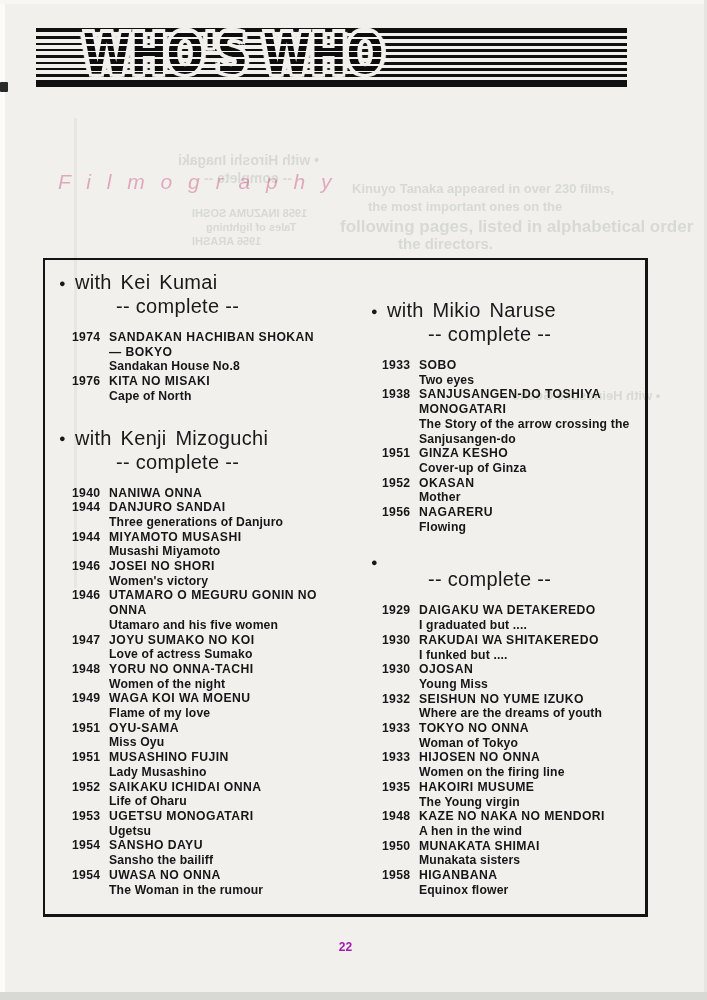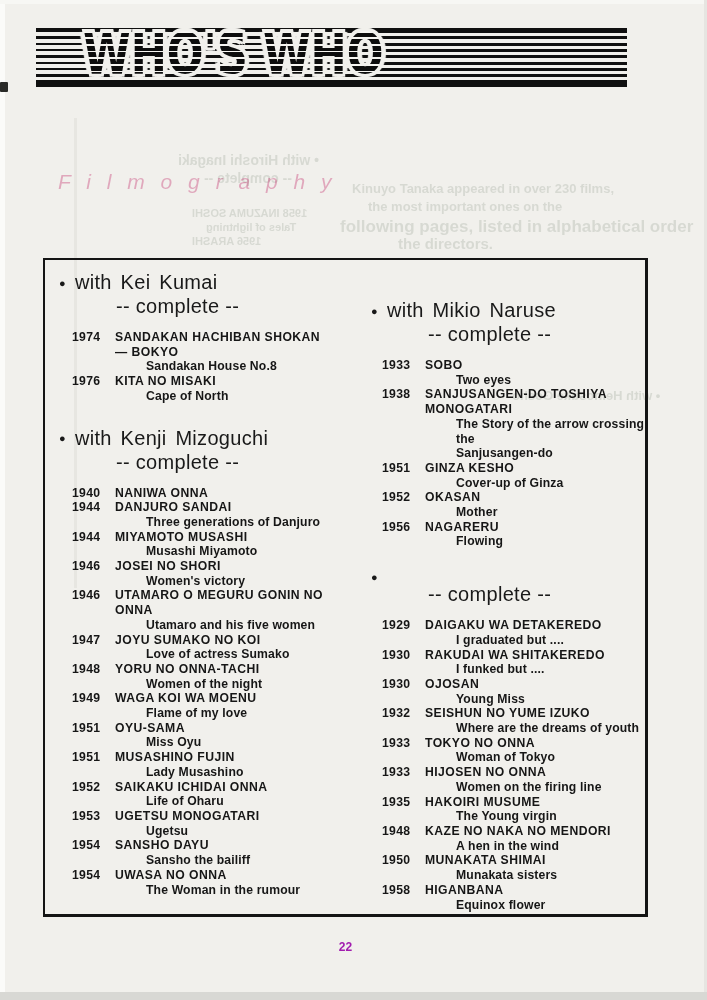--- a/index.html
+++ b/index.html
@@ -66,25 +66,25 @@
   .col-left{width:311px;padding:10px 0 0 14px;}
   .col-right{flex:1;padding:38px 0 0 15px;}
 
   .heading{display:flex;align-items:center;gap:9px;
     font-size:20px;line-height:24px;font-weight:400;letter-spacing:.3px;word-spacing:3px;color:#191919;}
   .bullet{font-size:11px;line-height:1;position:relative;top:1px;}
   .complete{font-size:20px;line-height:24px;font-weight:400;padding-left:57px;letter-spacing:.3px;}
 
   .films{margin:12px 0 22px 13px;}
   .col-right .films{margin-left:11px;}
-  .film{display:grid;grid-template-columns:37px 1fr;column-gap:6px;
+  .film{display:grid;grid-template-columns:37px 1fr;column-gap:0;
     font-size:12.2px;line-height:14.7px;font-weight:700;color:#161616;}
   .film-year{letter-spacing:.3px;}
   .film-title{white-space:pre-line;letter-spacing:.45px;}
-  .film-trans{white-space:pre-line;letter-spacing:.15px;margin-left:31px;}
+  .film-trans{white-space:pre-line;letter-spacing:.15px;}
 
   .pagenum{position:absolute;left:43px;top:940px;width:605px;text-align:center;
     font-size:12px;font-weight:700;color:#a21caf;}
 </style>
 </head>
 <body>
 
 <div class="left-strip"></div>
 <div class="top-strip"></div>
 <div class="right-strip"></div>

